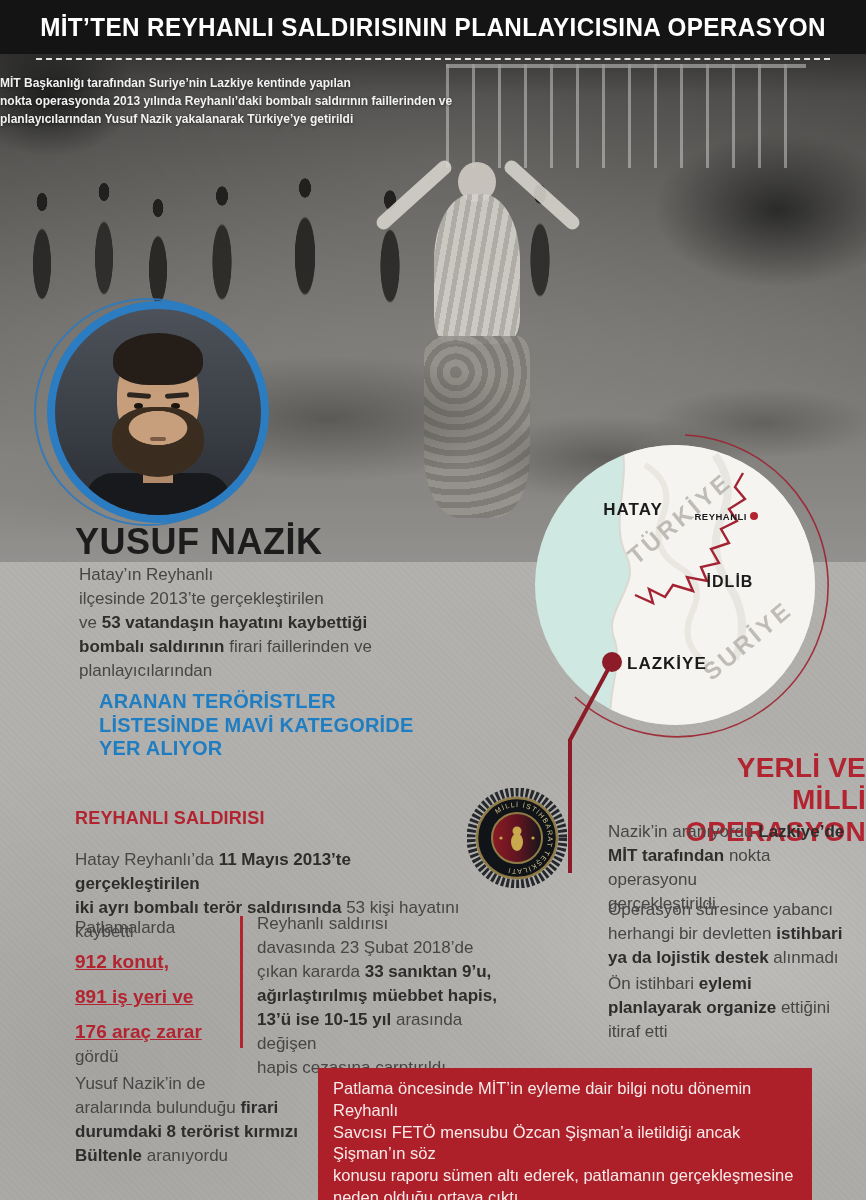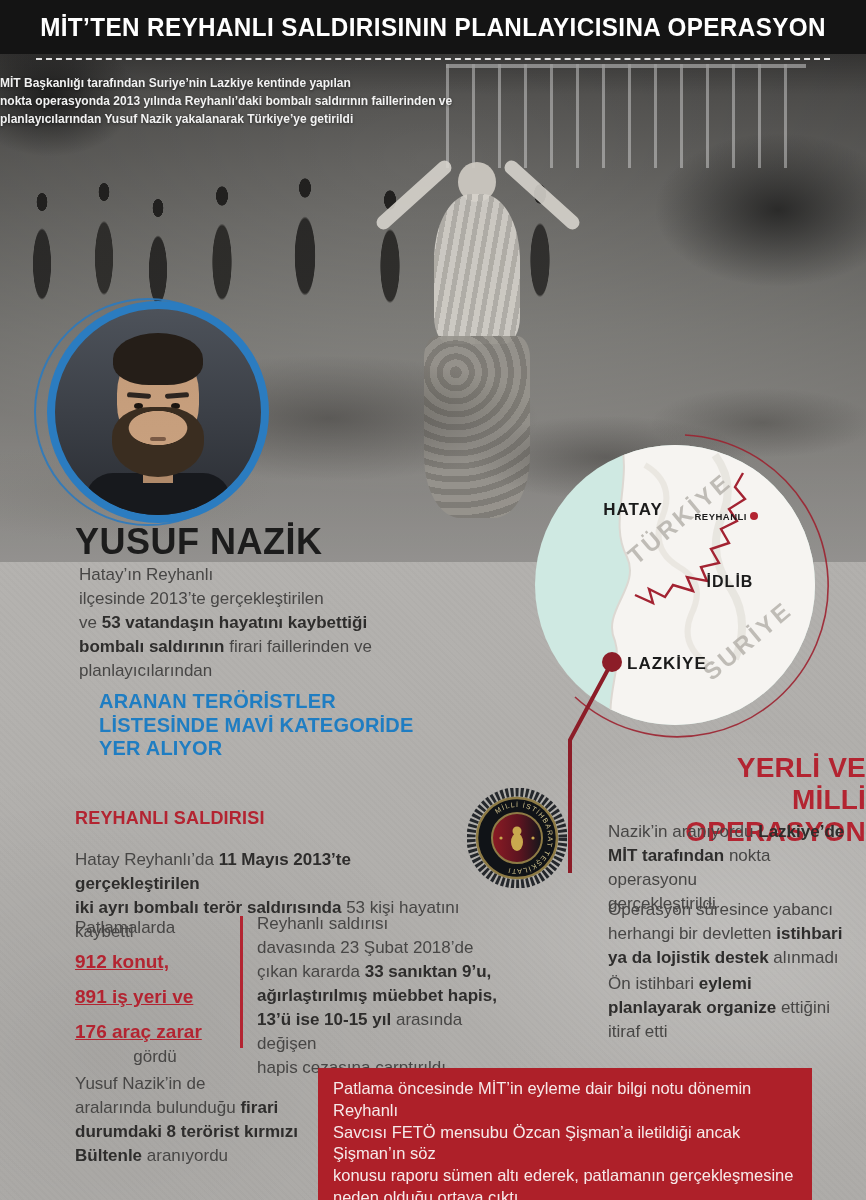--- a/index.html
+++ b/index.html
@@ -106,21 +106,21 @@
   .name{position:absolute;left:75px;top:521px;font-size:36px;font-weight:900;color:#1c1c1c;letter-spacing:.5px;z-index:8;}
   .desc{left:79px;top:563px;width:370px;z-index:8;}
   .blue-head{position:absolute;left:75px;top:690px;font-size:20px;line-height:1.18;font-weight:900;
     color:#1f7dc2;white-space:pre-line;letter-spacing:.2px;margin-left:24px;}
   .red-head{position:absolute;font-weight:900;color:#b32431;letter-spacing:.2px;text-align:right;}
   .rh1{left:75px;top:808px;font-size:18px;}
   .rey-p{left:75px;top:848px;width:400px;}
   .stats{position:absolute;left:75px;top:918px;width:160px;}
   .stats .plain{color:#474645;font-size:17px;}
   .stats .red{color:#b32431;font-size:19px;font-weight:bold;margin-top:13px;text-decoration:underline;}
-  .stats .plain.last{margin-top:4px;text-align:center;}
+  .stats .plain.last{margin-top:4px;}
   .vdiv{position:absolute;left:240px;top:916px;width:3px;height:132px;background:#b32431;}
   .court{left:257px;top:912px;width:240px;}
   .rh2{left:608px;top:752px;font-size:28px;line-height:1.15;white-space:pre-line;}
   .op1{left:608px;top:820px;width:250px;}
   .op2{left:608px;top:898px;width:250px;}
   .op3{left:608px;top:972px;width:250px;}
   .wanted{left:75px;top:1072px;width:240px;}
   .redbox{position:absolute;left:318px;top:1068px;width:494px;background:#ae2029;
     color:#f6e9e9;font-size:16.5px;line-height:1.32;padding:10px 15px 12px 15px;
     white-space:pre-line;box-sizing:border-box;}

